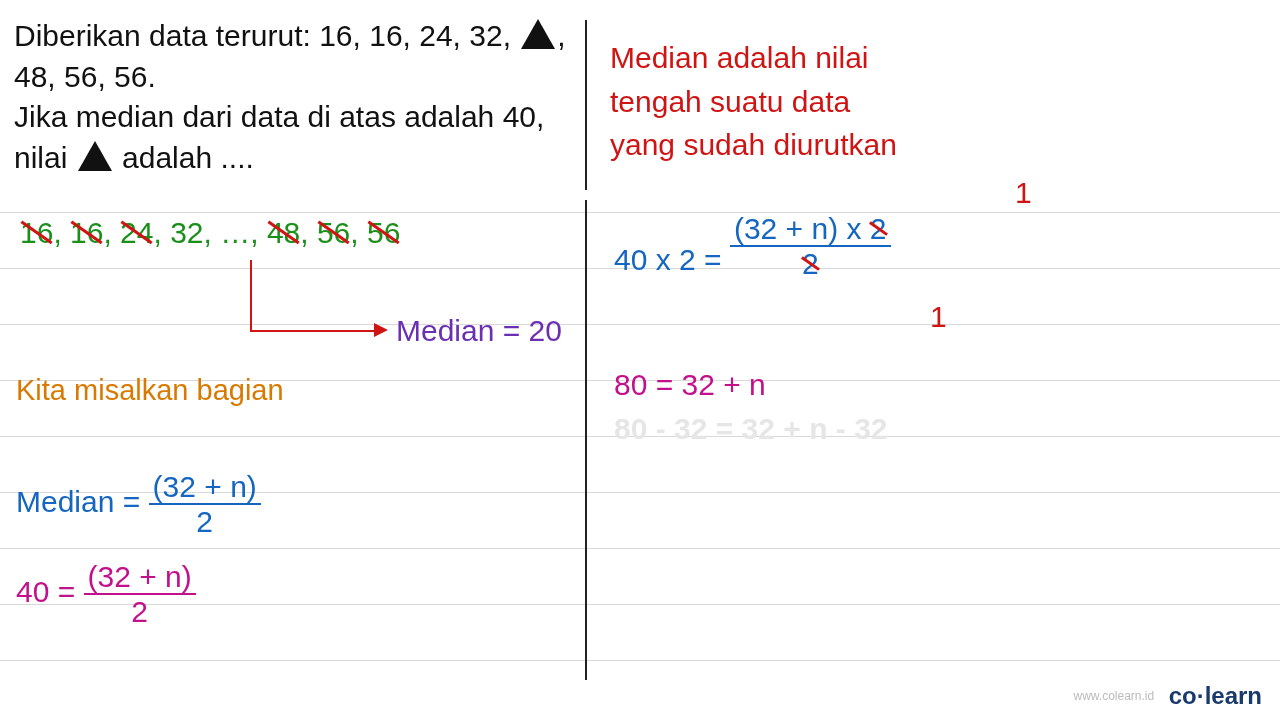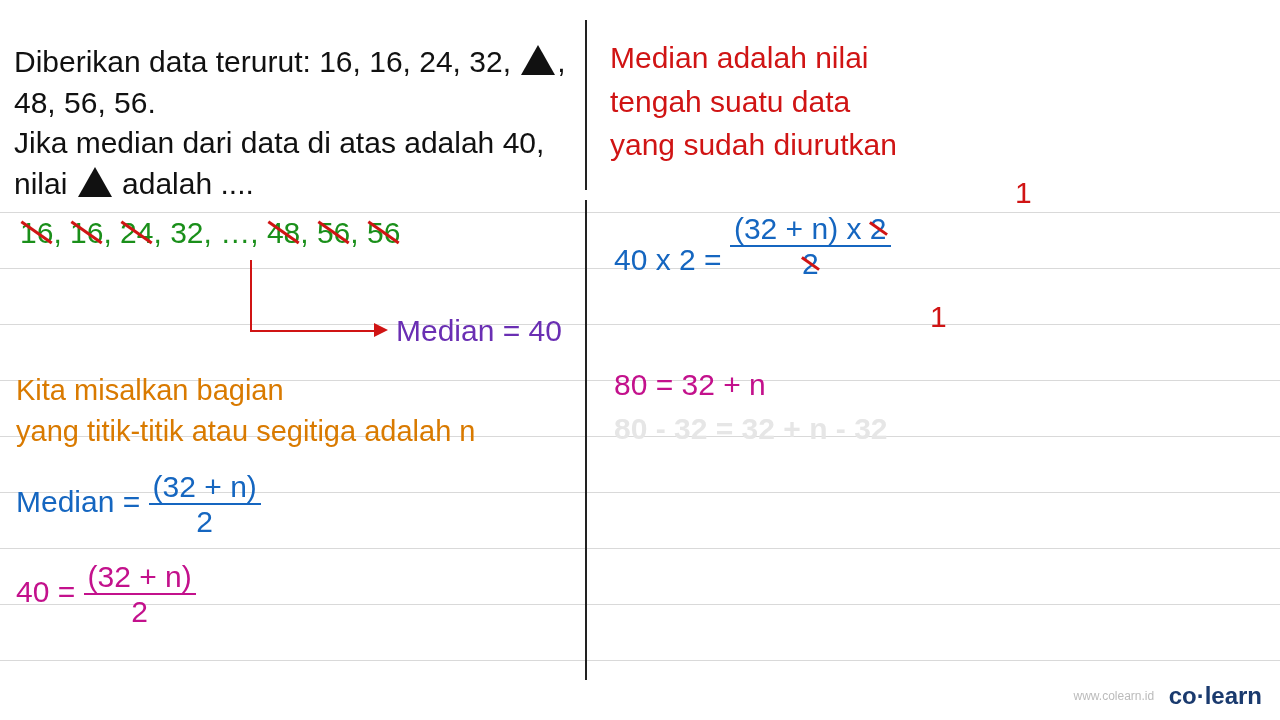--- a/index.html
+++ b/index.html
@@ -102,21 +102,21 @@
 <div class="hline" style="top:380px"></div>
 <div class="hline" style="top:436px"></div>
 <div class="hline" style="top:492px"></div>
 <div class="hline" style="top:548px"></div>
 <div class="hline" style="top:604px"></div>
 <div class="hline" style="top:660px"></div>
 
 <div class="vline-top"></div>
 <div class="vline"></div>
 
-<div class="txt problem" style="left:14px; top:16px; width:560px;margin-top:26px;">
+<div class="txt problem" style="left:14px; top:16px; width:560px;">
   <span>Diberikan data terurut: 16, 16, 24, 32, </span><span class="tri"></span><span>,</span><br>
   <span>48, 56, 56.</span><br>
   <span>Jika median dari data di atas adalah 40,</span><br>
   <span>nilai </span><span class="tri"></span><span> adalah ....</span>
 </div>
 
 <div class="txt red" style="left:610px; top:36px; font-size:30px; line-height:1.45;">
   <span>Median adalah nilai</span><br>
   <span>tengah suatu data</span><br>
   <span>yang sudah diurutkan</span>
@@ -130,25 +130,24 @@
   <span>…,</span>
   <span class="strike">48</span>,
   <span class="strike">56</span>,
   <span class="strike">56</span>
 </div>
 
 <div class="arrow-v" style="left:250px; top:260px; height:70px;"></div>
 <div class="arrow-h" style="left:250px; top:330px; width:124px;"></div>
 <div class="arrow-head" style="left:374px; top:323px;"></div>
 
-<div class="txt purple" style="left:396px; top:314px; font-size:30px;">Median = 40</div>
+<div class="txt purple" style="left:396px; top:314px; font-size:30px;">Median = 20</div>
 
 <div class="txt orange" style="left:16px; top:370px; font-size:29px; line-height:1.4;">
   <span>Kita misalkan bagian</span><br>
-  <span>yang titik-titik atau segitiga adalah n</span>
 </div>
 
 <div class="txt blue" style="left:16px; top:470px; font-size:30px;">
   <span>Median = </span><span class="frac"><span class="num">(32 + n)</span><span class="den">2</span></span>
 </div>
 
 <div class="txt magenta" style="left:16px; top:560px; font-size:30px;">
   <span>40 = </span><span class="frac"><span class="num">(32 + n)</span><span class="den">2</span></span>
 </div>
 

